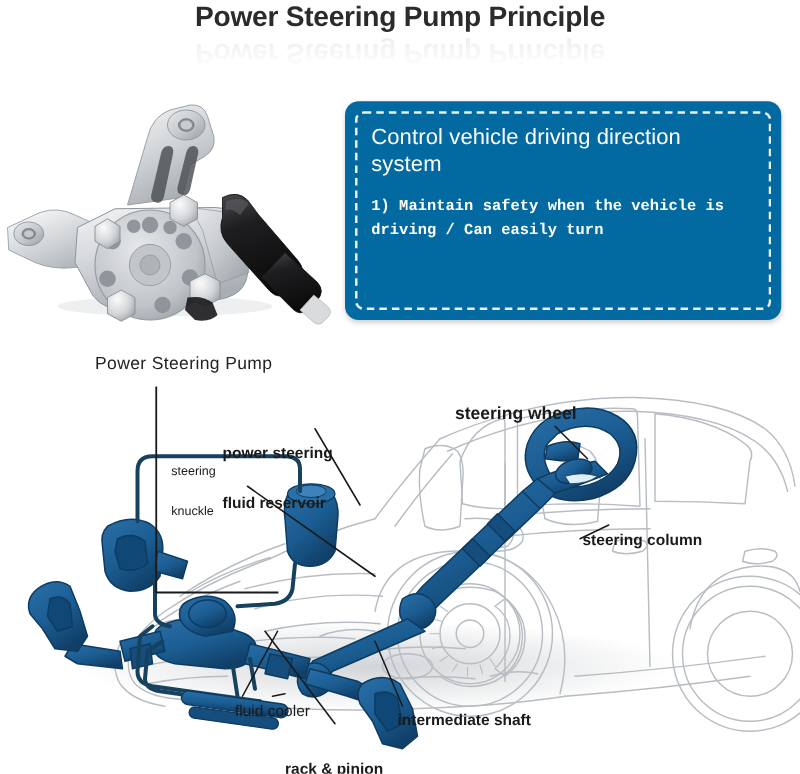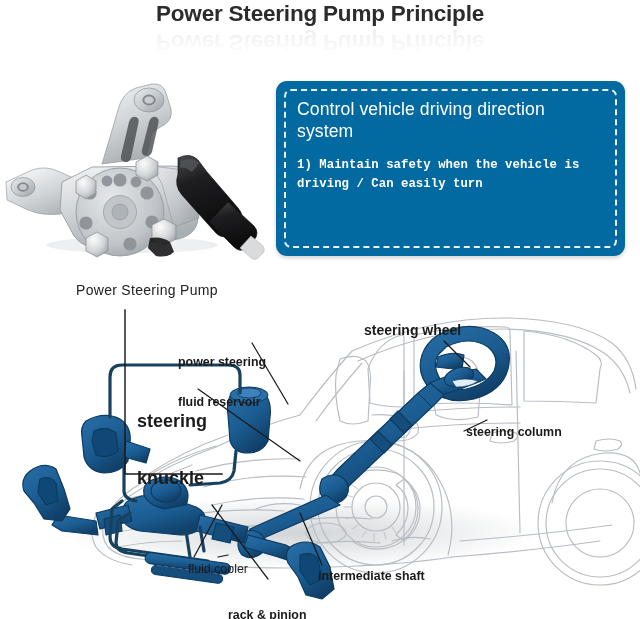--- a/index.html
+++ b/index.html
@@ -124,23 +124,23 @@
   }
   #label-reservoir {
     left: 178px;
     top: 330px;
     font-size: 12.4px;
     font-weight: bold;
     line-height: 1.06;
   }
   #label-knuckle {
     left: 137px;
-    top: 374px;
-    font-size: 18px;
-    font-weight: bold;
+    top: 352px;
+    font-size: 10px;
+    font-weight: normal;
     line-height: 1.06;
   }
   #label-wheel {
     left: 364px;
     top: 323px;
     font-size: 14px;
     font-weight: bold;
   }
   #label-column {
     left: 466px;

